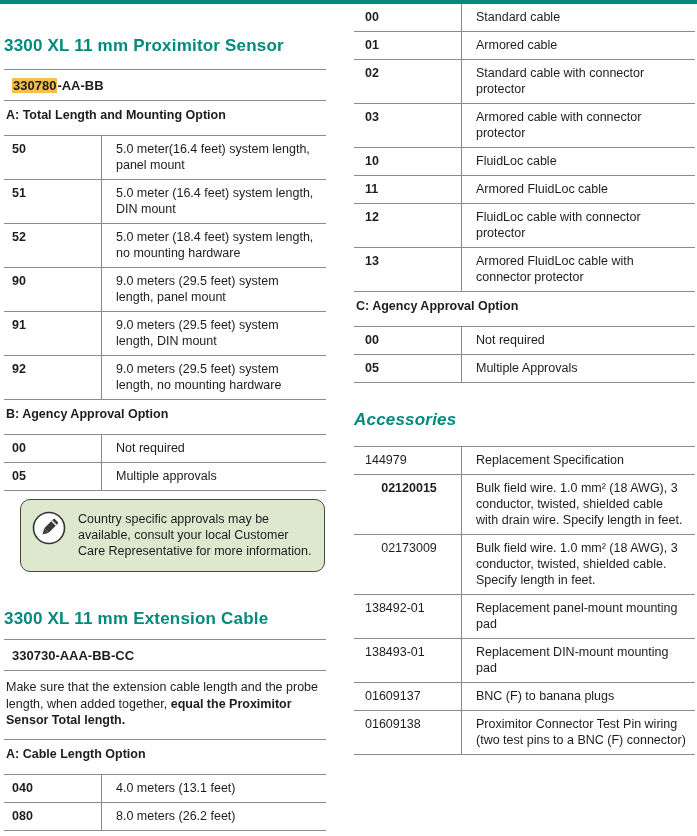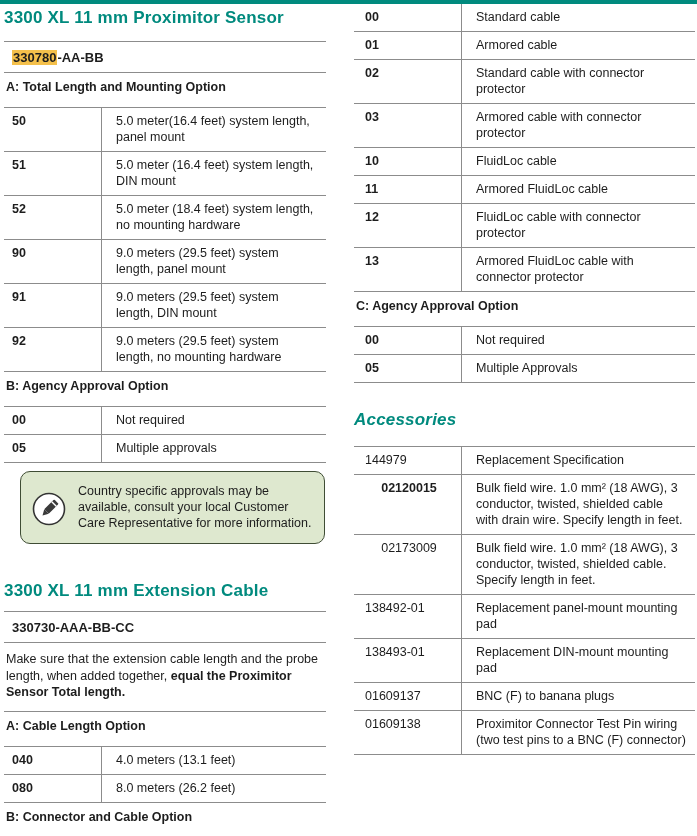--- a/index.html
+++ b/index.html
@@ -5,41 +5,41 @@
   * { margin:0; padding:0; box-sizing:border-box; }
   html,body { width:697px; height:836px; background:#ffffff; overflow:hidden;
               font-family:"Liberation Sans", sans-serif; color:var(--text,#1d1d1d); }
   .top-bar { position:absolute; left:0; top:0; width:697px; height:4px; background:var(--accent,#008A7E); }
 
   .col { position:absolute; top:0; }
   .col-left  { left:4px;  width:322px; }
   .col-right { left:354px; width:341px; }
 
   .doc-title { color:var(--accent,#008A7E); font-size:17px; font-weight:700; letter-spacing:.2px; }
-  .title-sensor    { margin-top:8px; }
+  .title-sensor    { margin-top:36px; }
   .title-extension { margin-top:37px; }
   .title-accessories { margin-top:27px;font-style:italic; }
 
   .code-line { border-top:1px solid var(--line,#8C8C8C); border-bottom:1px solid var(--line,#8C8C8C);
                padding:8px 2px 7px 8px; font-weight:700; font-size:13px; margin-top:13px; }
   .hl { background:var(--highlight,#F4C04B); padding:0 1px; }
 
   .sec-header { font-weight:700; font-size:12.5px; padding:7px 2px 13px 2px;
                 border-bottom:1px solid var(--line,#8C8C8C); }
 
   .opt-rows .row { display:flex; border-bottom:1px solid var(--line,#8C8C8C); min-height:28px; }
   .cell { font-size:12.5px; line-height:16px; padding:5px 8px 6px 8px; }
   .cell.code { font-weight:700; flex:0 0 auto; border-right:1px solid var(--line,#8C8C8C); padding-left:8px; }
   .cell.desc { flex:1 1 auto; padding-left:14px; }
   .w98  .cell.code { width:98px; }
   .w108 .cell.code { width:108px; padding-left:11px; }
 
   .note-box { margin:8px 0 0 16px; width:305px; background:var(--note_bg,#DEE8CF);
               border:1.5px solid var(--note_border,#3F4D35); border-radius:10px;
-              padding:10px 10px 12px 10px; display:flex; gap:11px;align-items:flex-end; }
+              padding:10px 10px 12px 10px; display:flex; gap:11px; }
   .note-icon { flex:0 0 36px; }
   .note-text { font-size:12.5px; line-height:16px; padding-top:1px; }
 
   .intro { font-size:12.5px; line-height:16.5px; padding:8px 0 10px 2px;
            border-bottom:1px solid var(--line,#8C8C8C); }
   .intro .b { font-weight:700; }
 
   .acc-table { margin-top:16px; border-top:1px solid var(--line,#8C8C8C); }
   .right-top-table { margin-top:4px; }
 </style>

